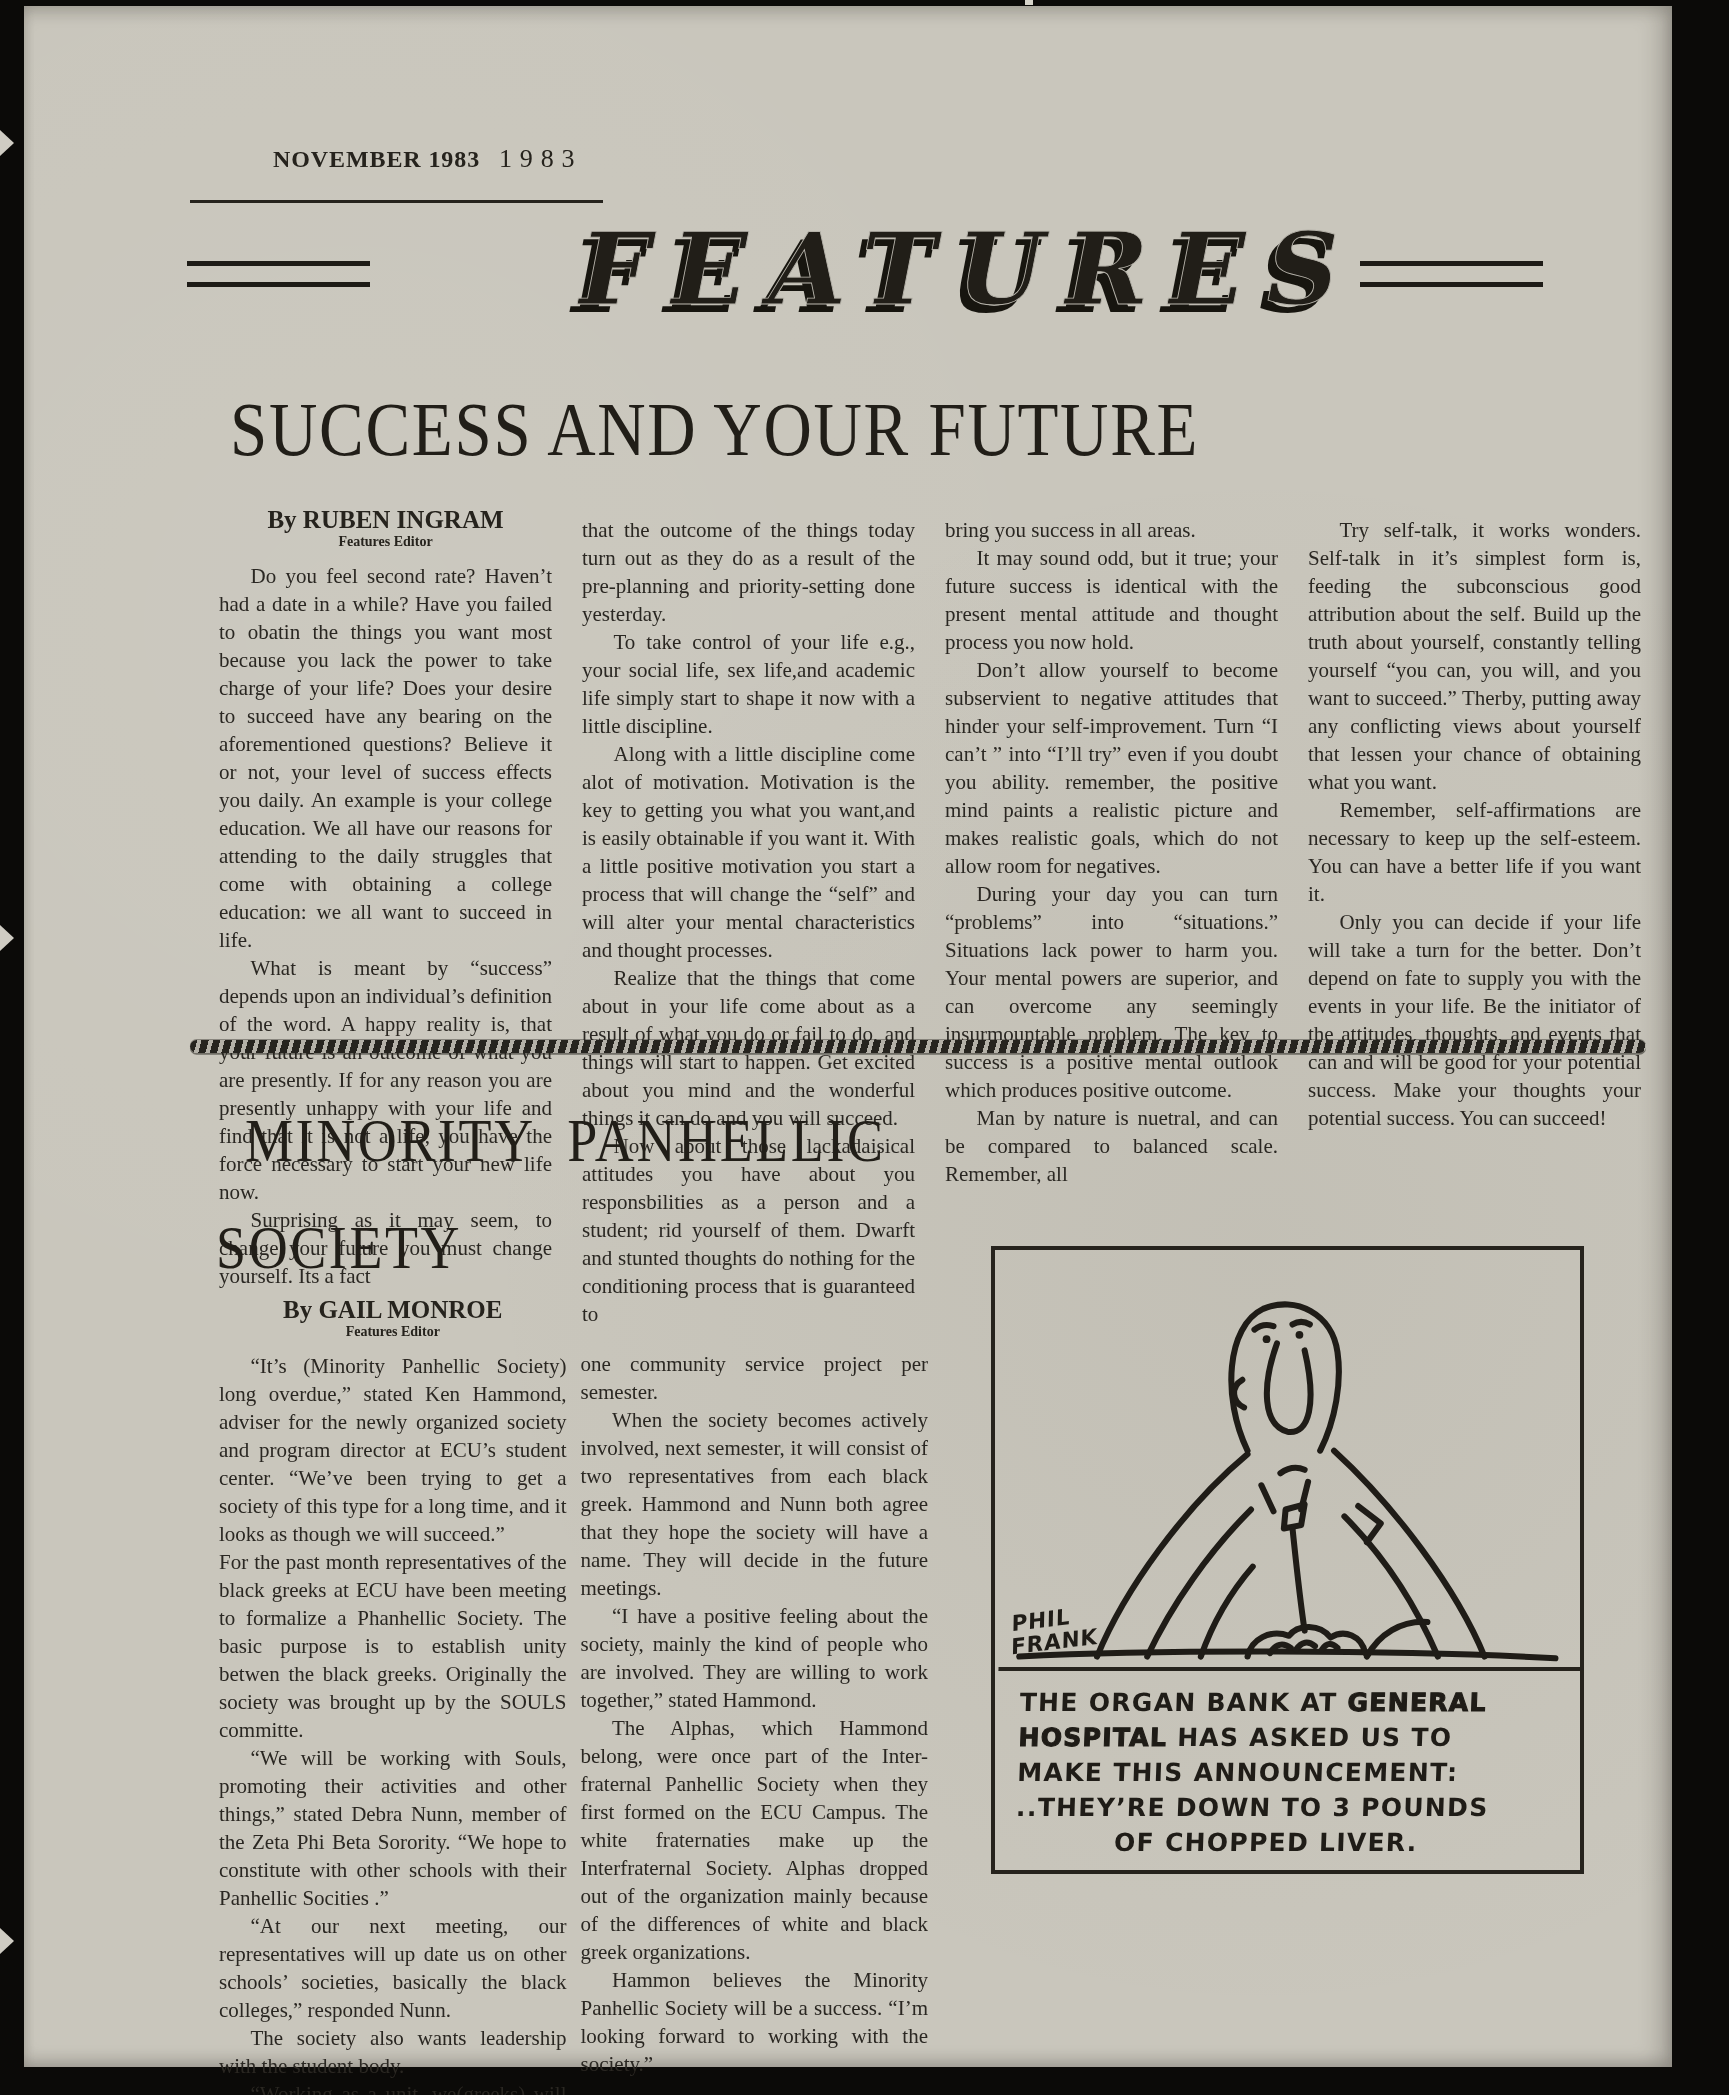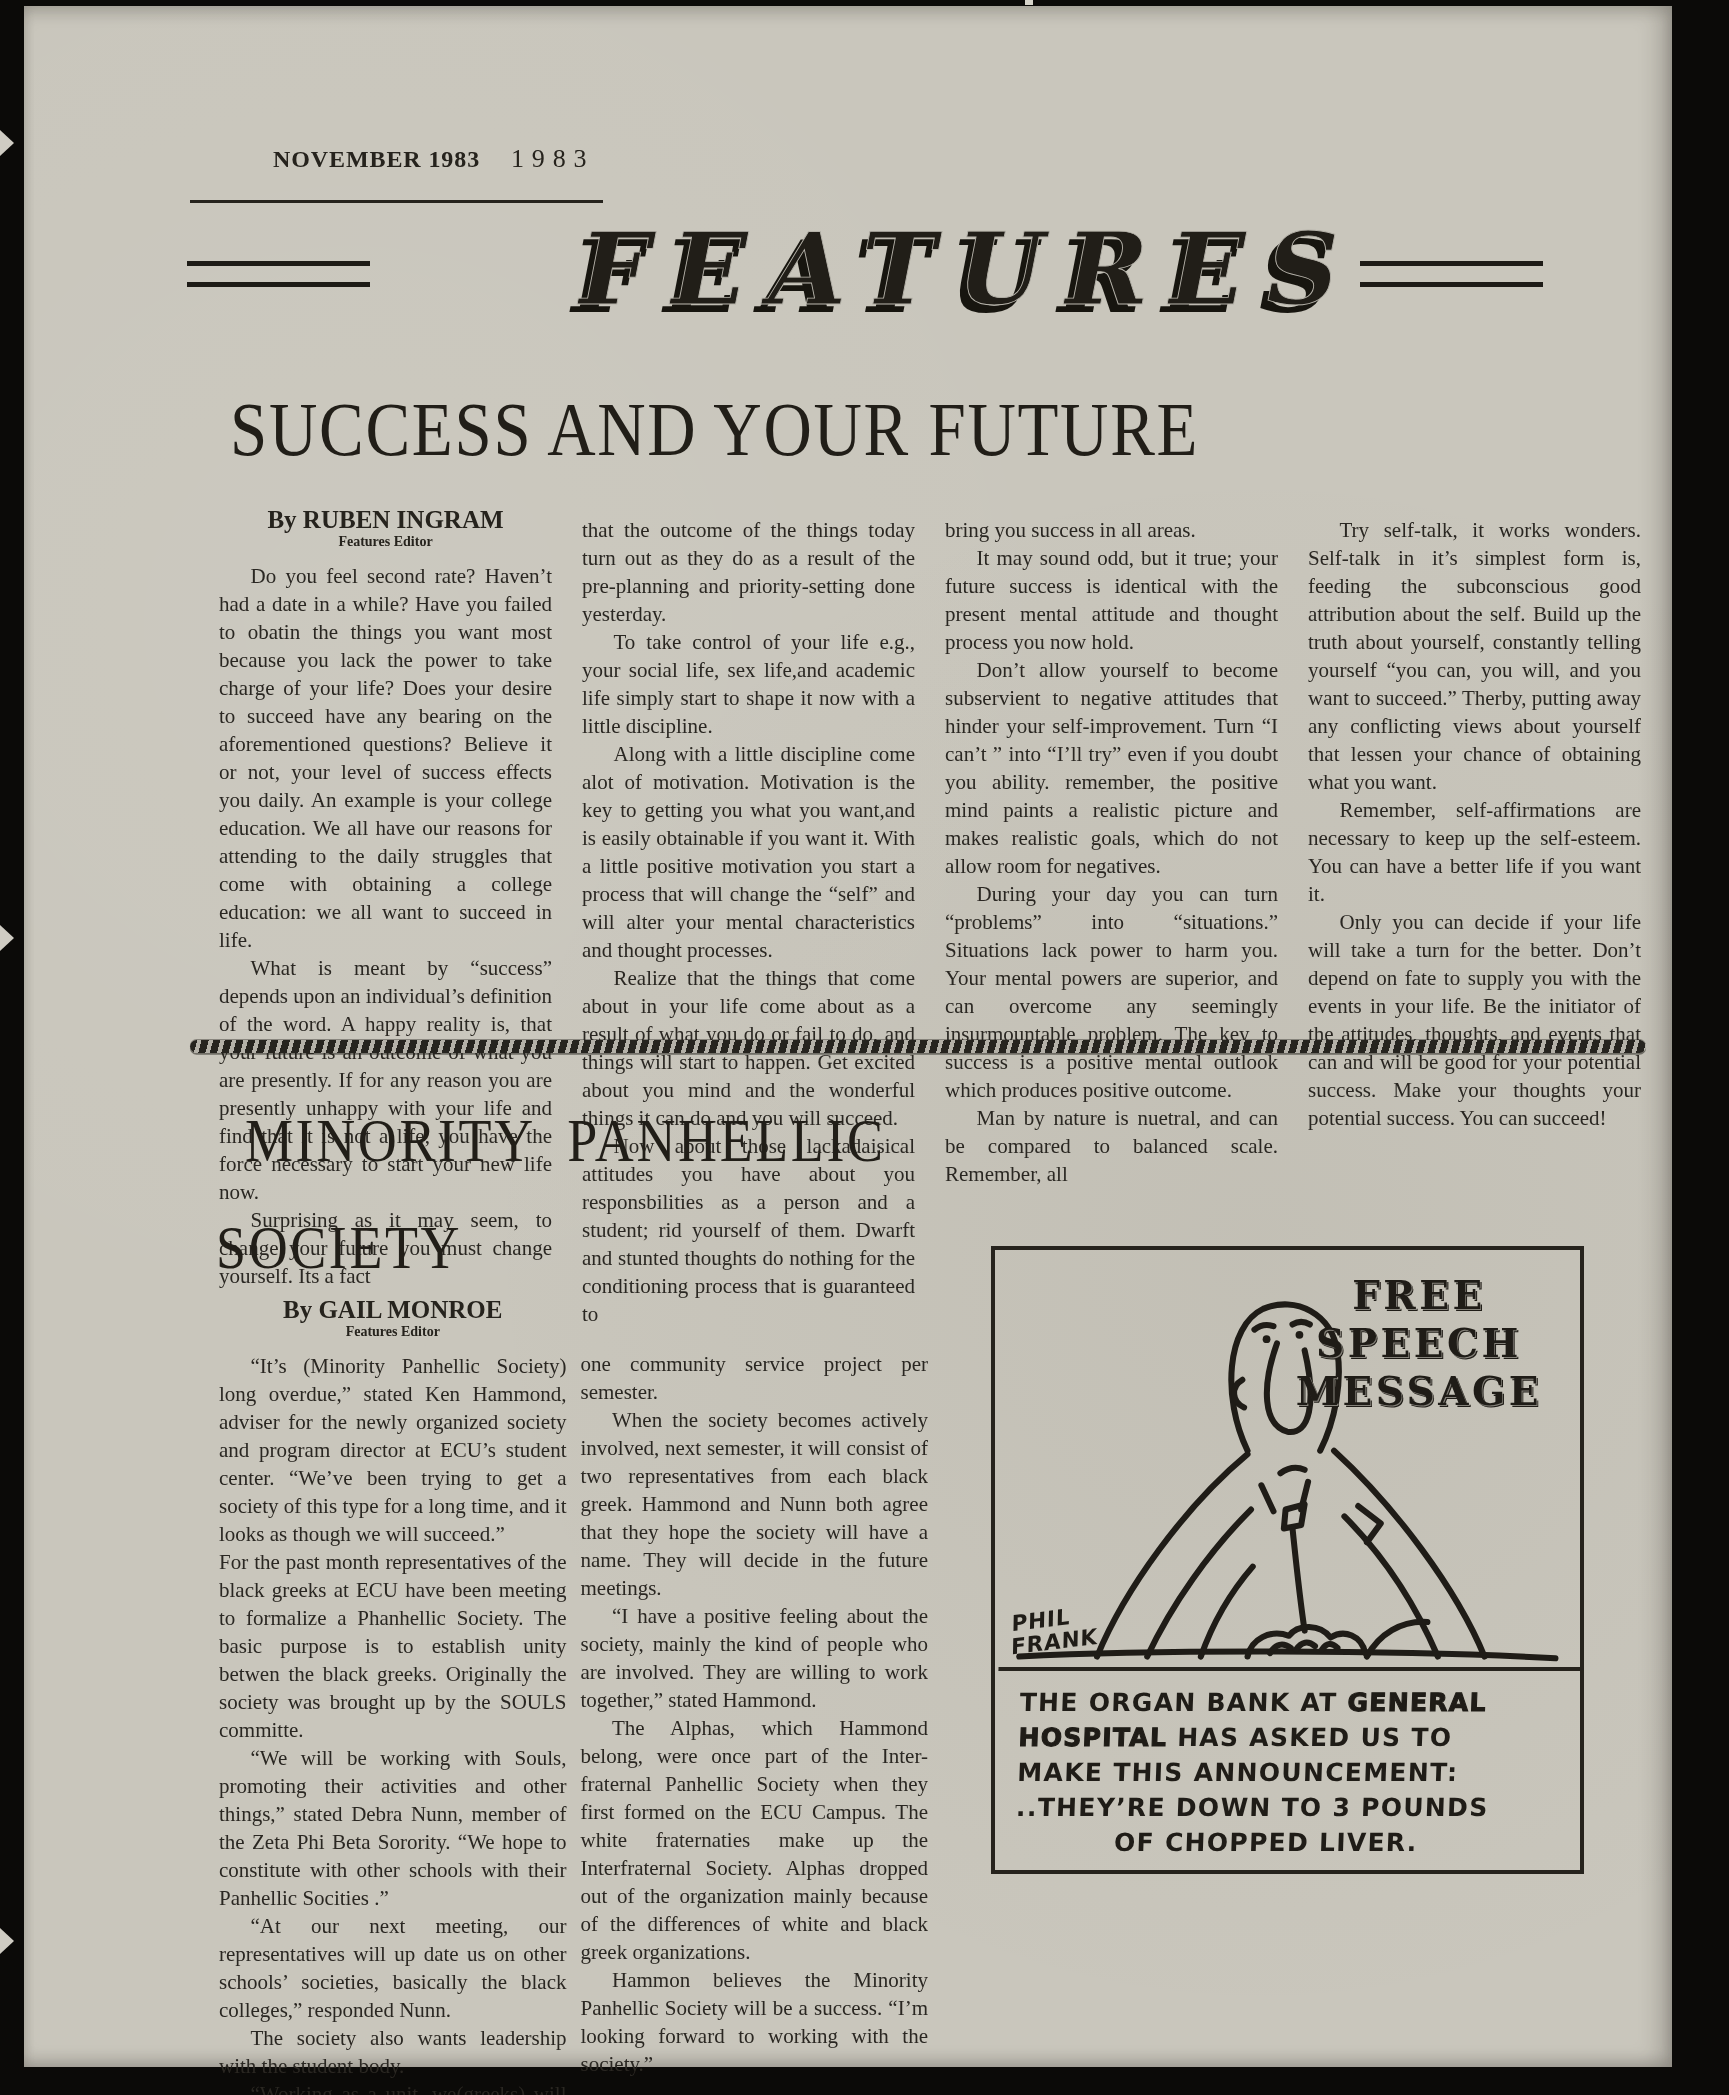--- a/index.html
+++ b/index.html
@@ -18,21 +18,21 @@
       radial-gradient(circle at 75% 60%, rgba(90,85,70,0.06), transparent 45%);
     box-shadow: inset -12px 0 22.5px rgba(30,28,22,.22), inset 0 7px 12px rgba(30,28,22,.10), inset 0 -7px 12px rgba(30,28,22,.12);
     color:#2a2722;
   }
   .nick{position:absolute;left:0;width:14px;height:26px;background:#cfccc3;clip-path:polygon(0 0,100% 50%,0 100%);}
   .speck{position:absolute;top:0;left:1025px;width:7.8px;height:5.2px;background:#d6d3ca;}
 
   
   .masthead{position:absolute;left:249px;top:138px;white-space:nowrap;}
   .mast-date{font-weight:bold;font-size:24px;letter-spacing:0.9px;color:#26231d;}
-  .mast-stamp{font-size:26px;letter-spacing:7.8px;margin-left:31px;color:#26231d;font-family:"Liberation Serif",serif;}
+  .mast-stamp{font-size:26px;letter-spacing:7.8px;margin-left:19px;color:#26231d;font-family:"Liberation Serif",serif;}
   .mast-rule{position:absolute;left:166px;top:194px;width:413px;height:2.6px;background:#26231d;}
 
   
   .banner{position:absolute;left:163px;top:216px;width:1356px;height:104px;display:flex;align-items:center;}
   .banner-line{flex:0 0 183px;height:15.6px;border-top:5.2px solid #1d1b16;border-bottom:5.2px solid #1d1b16;}
   .banner-text{
     flex:1;text-align:right;
     font-family:"DejaVu Serif",serif;font-weight:bold;font-style:italic;
     font-size:100px;line-height:100px;letter-spacing:21px;
     color:#211e18;
@@ -204,25 +204,20 @@
         <path d="M 308 272 l 14 30"></path>
         <path d="M 362 268 l -8 32"></path>
         <path d="M 336 300 l 22 -6 l -4 24 l -20 4 z"></path>
         <path d="M 344 322 C 348 360, 352 400, 358 440"></path>
         <path d="M 292 470 C 296 450, 318 438, 340 446 C 350 432, 376 432, 388 448 C 404 438, 424 446, 428 466"></path>
         <path d="M 318 466 q 10 -16 24 -6"></path>
         <path d="M 348 462 q 10 -14 22 -4"></path>
         <path d="M 378 462 q 8 -12 18 -2"></path>
         <path d="M 430 470 C 444 444, 470 428, 500 430"></path>
       </svg>
-      <div class="fsm">
-        <div>FREE</div>
-        <div>SPEECH</div>
-        <div>MESSAGE</div>
-      </div>
       <div class="signature">
         <div>PHIL</div>
         <div>FRANK</div>
       </div>
     </div>
     <div class="cartoon-caption">
         <div class="cap-line"><span>THE ORGAN BANK AT </span><span class="seg-b">GENERAL</span></div>
         <div class="cap-line"><span class="seg-b">HOSPITAL</span><span> HAS ASKED US TO</span></div>
         <div class="cap-line"><span>MAKE THIS ANNOUNCEMENT:</span></div>
         <div class="cap-line"><span>..THEY’RE DOWN TO 3 POUNDS</span></div>

